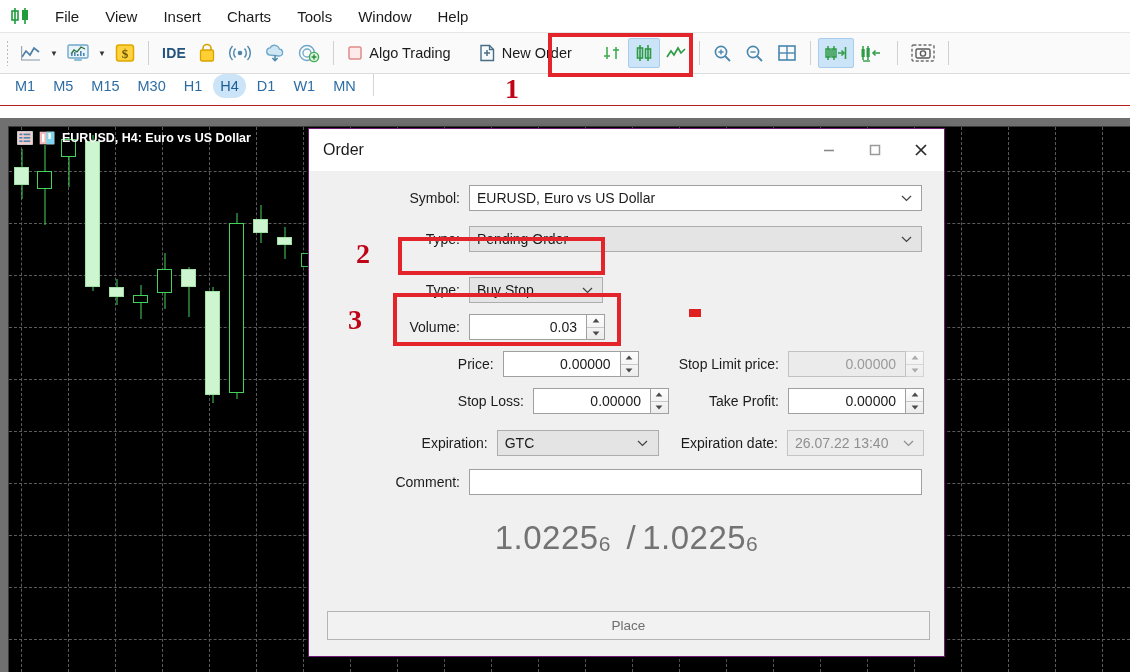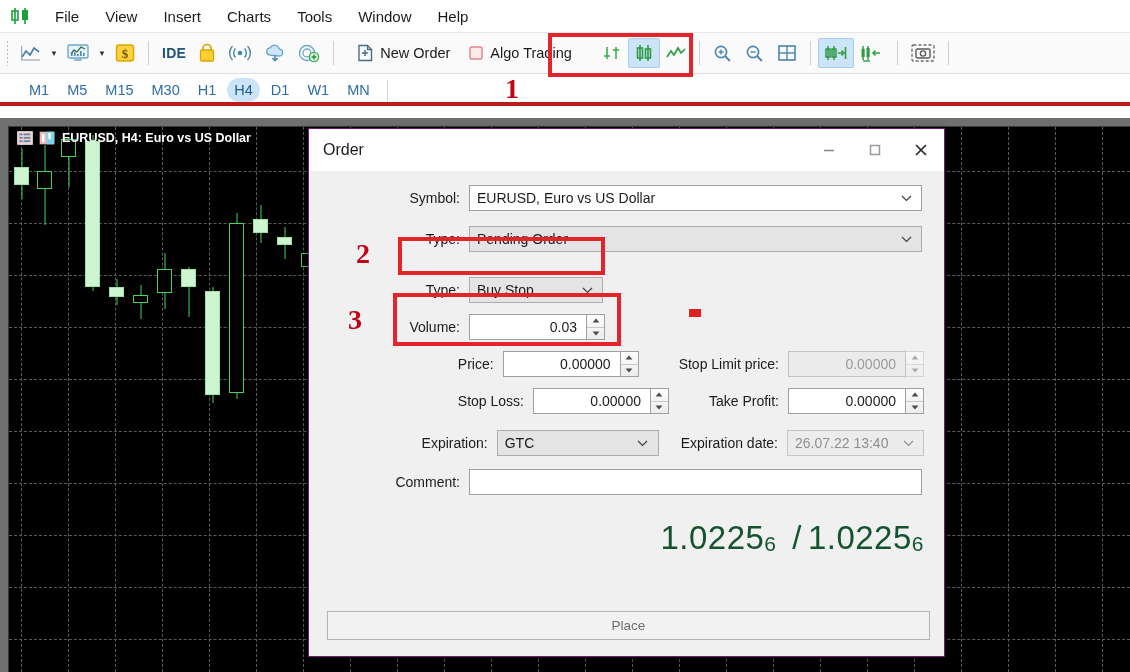--- a/index.html
+++ b/index.html
@@ -62,23 +62,23 @@
   }
   .tb-text-btn {
     height:30px; display:flex; align-items:center;
     padding:0 6px; cursor:default;
   }
   .ide-text { font-size:14px; color:#23527c; font-weight:bold; letter-spacing:.3px; }
 
   
   .tfbar {
     height:32px; background:#ffffff;
-    border-bottom:4px solid #b91c1c;
-    display:flex; align-items:flex-end;
-    padding-left:20px;
+    border-bottom:1px solid #b91c1c;
+    display:flex; align-items:flex-start;
+    padding-left:6px;
     position:relative; z-index:5;
   }
   .tf-btn {
     font-size:14.5px; color:#2e6da4;
     padding:4px 7px; margin:0 2px;
     cursor:default; border-radius:2px;
     font-weight:500;
   }
   .tf-btn.active { background:#cce4f7; color:#1d5d94;border-radius:12px; }
   .tf-divider { width:1px; height:22px; background:#d5d5d5; margin:0 8px; }
@@ -196,22 +196,22 @@
   .spin-half {
     flex:1; display:flex; align-items:center; justify-content:center;
   }
   .spin-half:first-child { border-bottom:1px solid #c8c8c8; }
 
   
   .row-pair { display:flex; align-items:center; margin-bottom:11px; height:26px;justify-content:flex-end; }
   .pair-right { display:flex; align-items:center; margin-left:40px; }
 
   .quote {
-    text-align:right;
-    font-size:33px; color:#14532d;
+    text-align:center;
+    font-size:33px; color:#737373;
     letter-spacing:.5px;
     margin-top:24px;
     font-family:"Liberation Sans", sans-serif;
   }
   .quote sub { font-size:21px; vertical-align:baseline; position:relative; top:2px; }
 
   .place-wrap { padding:0 14px 16px 18px; }
   .place-btn {
     height:29px; width:100%;
     background:#f2f2f2;
@@ -326,40 +326,40 @@
     <svg width="24" height="20" viewBox="0 0 24 20">
       <circle cx="10" cy="10" r="7.5" fill="none" stroke="#6fa8c9" stroke-width="1.4"></circle>
       <circle cx="10" cy="10" r="4" fill="none" stroke="#6fa8c9" stroke-width="1.3"></circle>
       <circle cx="17" cy="14" r="4.6" fill="#d9f3dc" stroke="#3fae54" stroke-width="1.4"></circle>
       <line x1="17" y1="11.6" x2="17" y2="16.4" stroke="#2e8b42" stroke-width="1.5"></line>
       <line x1="14.6" y1="14" x2="19.4" y2="14" stroke="#2e8b42" stroke-width="1.5"></line>
     </svg>
   </div>
 
   <div class="tb-sep"></div>
+
+  <div class="tb-text-btn">
+    <span style="display:inline-flex;">
+      <svg width="16" height="16" viewBox="0 0 16 16">
+        <rect x="2" y="2" width="12" height="12" rx="1.5" fill="#fdeaea" stroke="#e08a8a" stroke-width="1.5"></rect>
+      </svg>
+    </span>
+    <span class="tb-label">Algo Trading</span>
+  </div>
 
   <div class="tb-text-btn" style="margin-left:10px;">
     <span style="display:inline-flex;">
       <svg width="17" height="18" viewBox="0 0 17 18">
         <path d="M2 1.5 h8.5 l4 4 V16.5 H2 Z" fill="#f7fbfe" stroke="#4a6d85" stroke-width="1.4"></path>
         <path d="M10.5 1.5 v4 h4" fill="none" stroke="#4a6d85" stroke-width="1.3"></path>
         <line x1="8" y1="6" x2="8" y2="12" stroke="#4a6d85" stroke-width="1.5"></line>
         <line x1="5" y1="9" x2="11" y2="9" stroke="#4a6d85" stroke-width="1.5"></line>
       </svg>
     </span>
     <span class="tb-label">New Order</span>
-  </div>
-
-  <div class="tb-text-btn">
-    <span style="display:inline-flex;">
-      <svg width="16" height="16" viewBox="0 0 16 16">
-        <rect x="2" y="2" width="12" height="12" rx="1.5" fill="#fdeaea" stroke="#e08a8a" stroke-width="1.5"></rect>
-      </svg>
-    </span>
-    <span class="tb-label">Algo Trading</span>
   </div>
 
   <div class="tb-btn" style="margin-left:12px;">
     <svg width="22" height="20" viewBox="0 0 22 20">
       <line x1="6" y1="4" x2="6" y2="16" stroke="#3fae54" stroke-width="1.6"></line>
       <line x1="3" y1="13" x2="9" y2="13" stroke="#3fae54" stroke-width="1.6"></line>
       <line x1="15" y1="4" x2="15" y2="16" stroke="#3fae54" stroke-width="1.6"></line>
       <line x1="12" y1="7" x2="18" y2="7" stroke="#3fae54" stroke-width="1.6"></line>
     </svg>
   </div>

